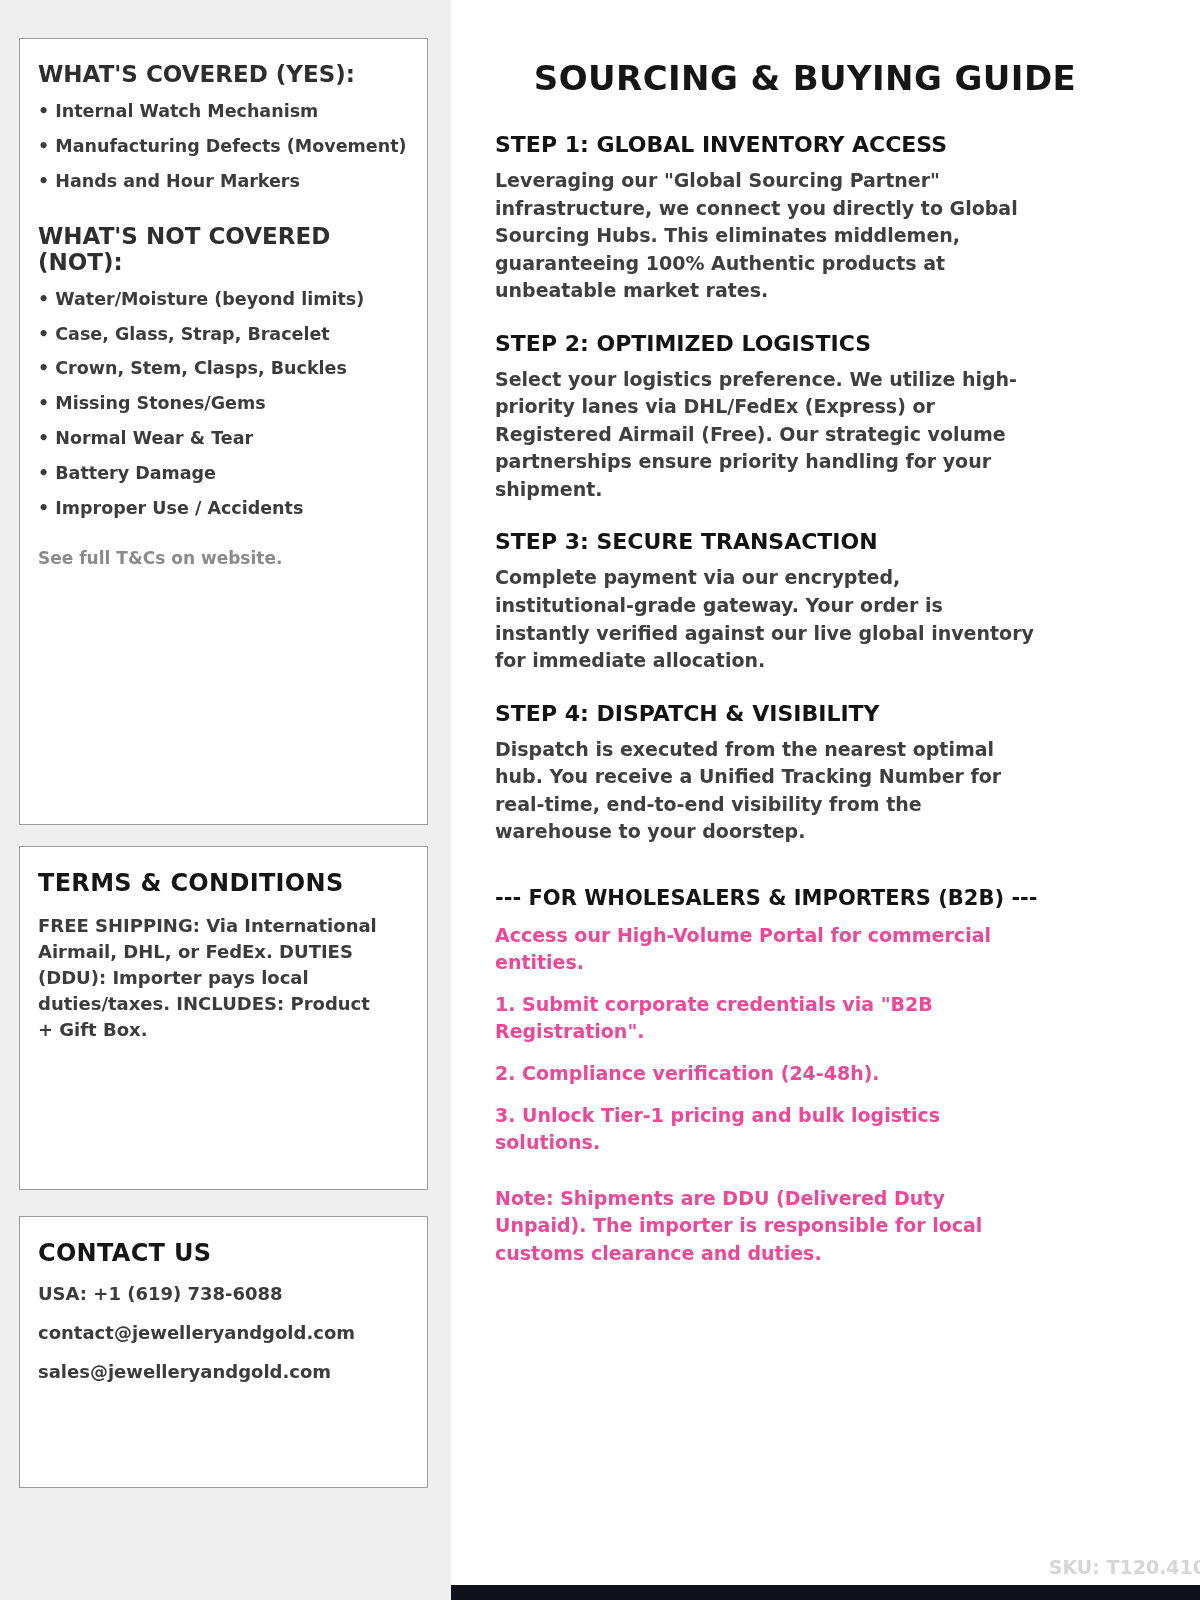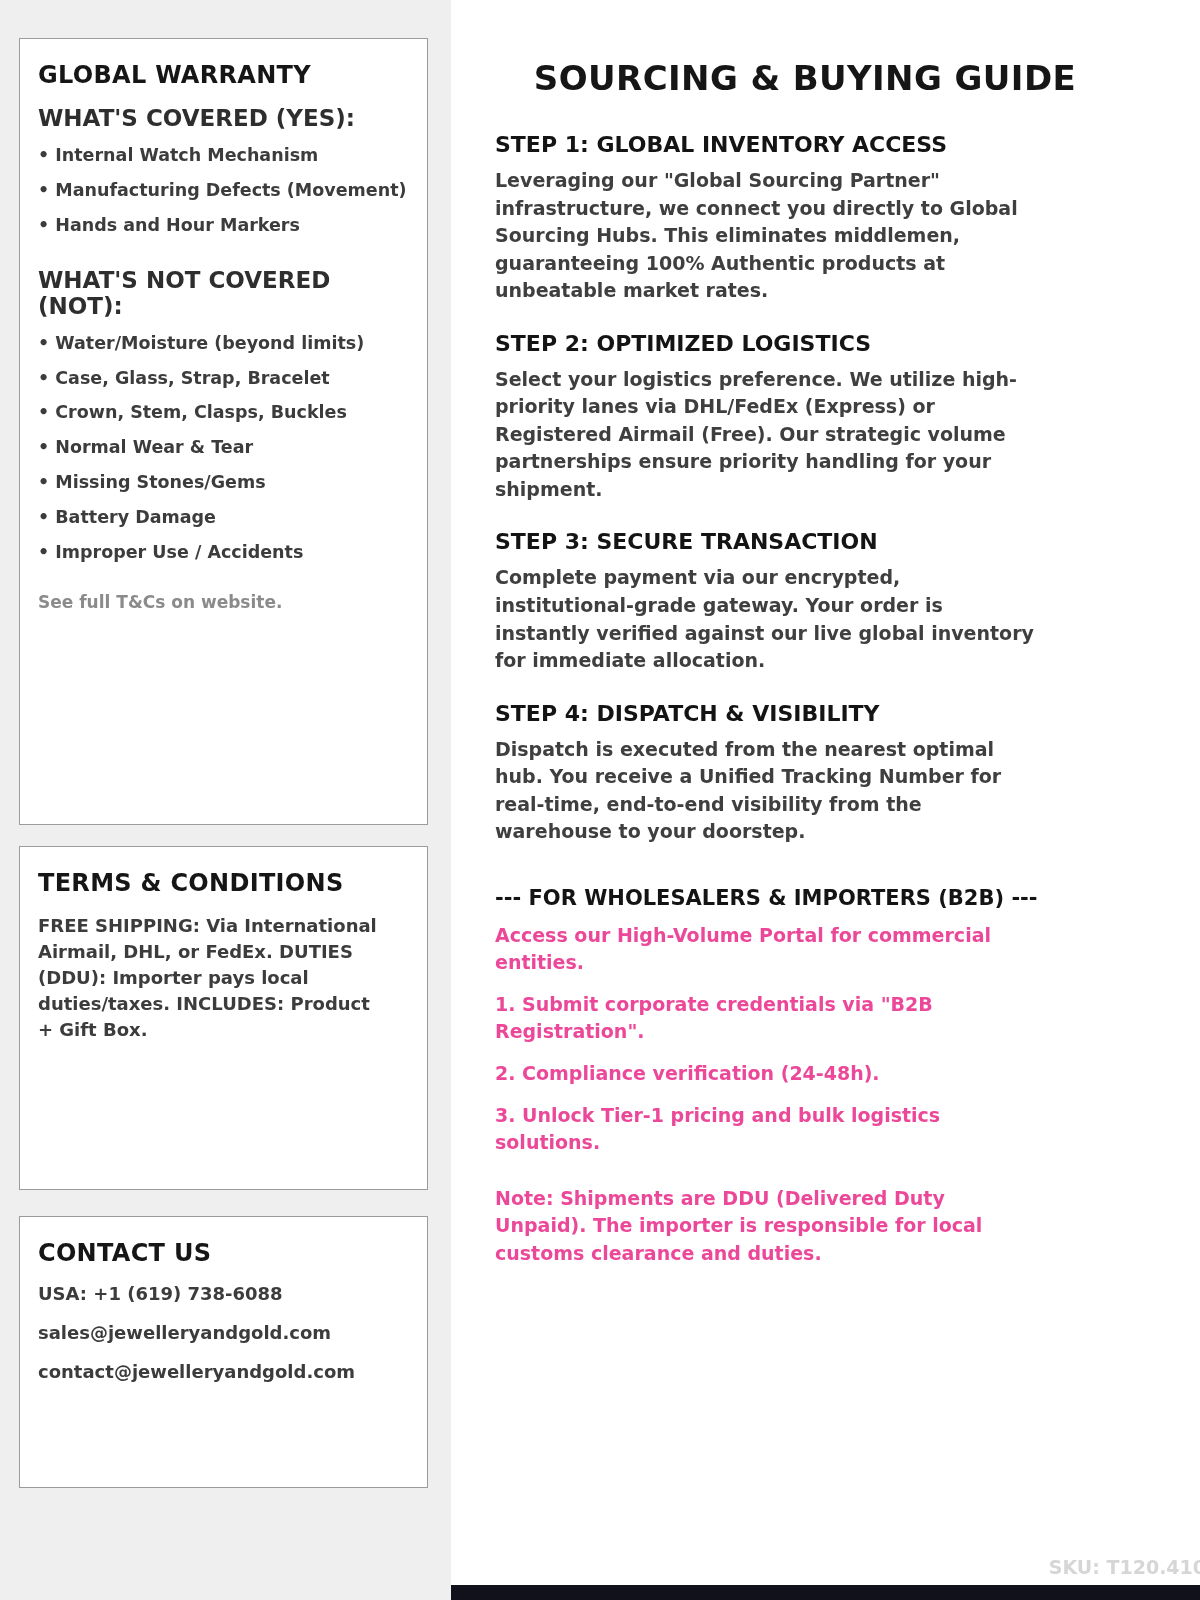--- a/index.html
+++ b/index.html
@@ -160,53 +160,52 @@
     height: 15px;
     background: #11111c;
   }
 </style>
 </head>
 <body>
 
 <div class="sidebar">
 
   <div class="box box-warranty">
-    <h2 class="box-title">GLOBAL WARRANTY</h2>
 
     <h3 class="sub-heading">WHAT'S COVERED (YES):</h3>
     <ul class="bullet-list">
       <li>Internal Watch Mechanism</li>
       <li>Manufacturing Defects (Movement)</li>
       <li>Hands and Hour Markers</li>
     </ul>
 
     <h3 class="sub-heading gap-top">WHAT'S NOT COVERED (NOT):</h3>
     <ul class="bullet-list">
       <li>Water/Moisture (beyond limits)</li>
       <li>Case, Glass, Strap, Bracelet</li>
       <li>Crown, Stem, Clasps, Buckles</li>
+      <li>Missing Stones/Gems</li>
       <li>Normal Wear &amp; Tear</li>
-      <li>Missing Stones/Gems</li>
       <li>Battery Damage</li>
       <li>Improper Use / Accidents</li>
     </ul>
 
     <p class="footnote">See full T&amp;Cs on website.</p>
   </div>
 
   <div class="box box-terms">
     <h2 class="box-title">TERMS &amp; CONDITIONS</h2>
     <p class="terms-body">FREE SHIPPING: Via International Airmail, DHL, or FedEx.  DUTIES (DDU): Importer pays local duties/taxes.  INCLUDES: Product + Gift Box.</p>
   </div>
 
   <div class="box box-contact">
     <h2 class="box-title">CONTACT US</h2>
     <p class="contact-line">USA: +1 (619) 738-6088</p>
+    <p class="contact-line">contact@jewelleryandgold.com</p>
     <p class="contact-line">sales@jewelleryandgold.com</p>
-    <p class="contact-line">contact@jewelleryandgold.com</p>
   </div>
 
 </div>
 
 <div class="main">
   <div class="main-inner">
 
     <h1 class="page-title">SOURCING &amp; BUYING GUIDE</h1>
 
     <section>

